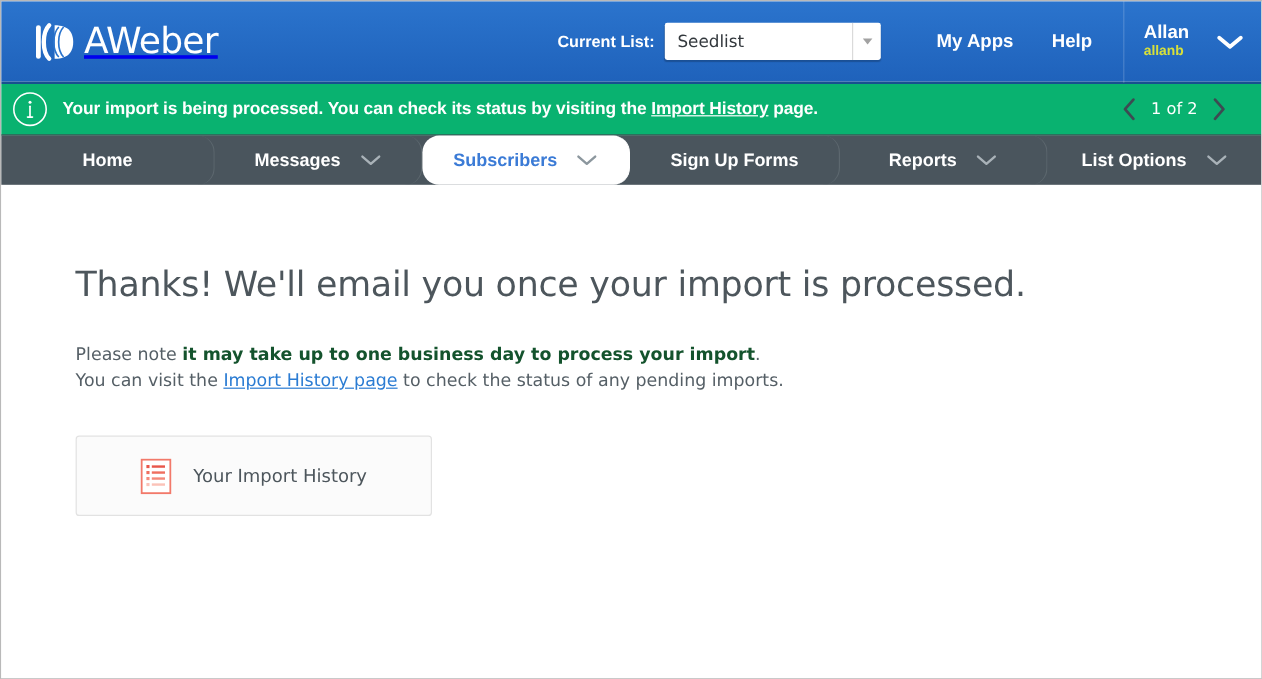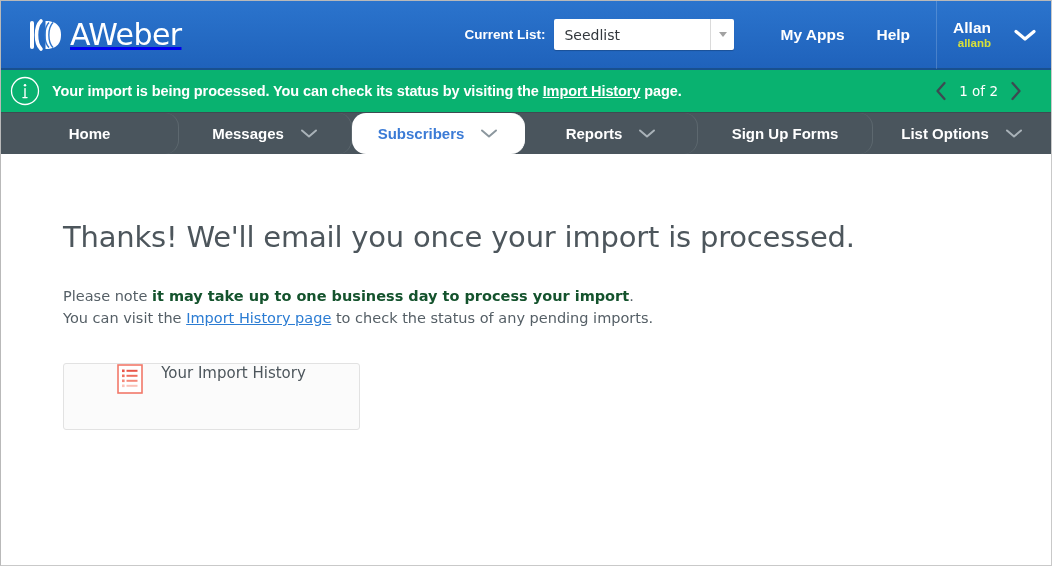--- a/index.html
+++ b/index.html
@@ -24,21 +24,20 @@
   }
 
   
   .header {
     position: relative;
     height: 69px;
     background: linear-gradient(to bottom, #2b74cd 0%, #1f62bb 100%);
     display: flex;
     align-items: center;
     border-bottom: 2px solid #18508f;
-    text-align: right;
   }
 
   .logo-wrap {
     display: flex;
     align-items: center;
     margin-left: 27px;
     height: 44px;
   }
   .logo-mark {
     width: 40px;
@@ -242,20 +241,21 @@
   }
 
   .history-card {
     margin-top: 34px;
     width: 297px;
     height: 67px;
     background: #fbfbfb;
     border: 1px solid #e2e2e2;
     border-radius: 3px;
     display: flex;
+    align-items: center;
     justify-content: center;
     gap: 18px;
     cursor: pointer;
   }
   .history-card-label {
     color: #4d565c;
     font-size: 15px;
     font-family: "DejaVu Sans", sans-serif;
   }
   .doc-icon { display: block; flex: none; }
@@ -342,29 +342,29 @@
       </svg>
     </a>
 
     <a class="tab active" href="#" style="width:173px;">
       <span>Subscribers</span>
       <svg class="tab-chev" width="18" height="11" viewBox="0 0 18 11">
         <path d="M2 2.5 L9 8.5 L16 2.5" stroke="#8c979e" stroke-width="2" fill="none" stroke-linecap="round" stroke-linejoin="round"></path>
       </svg>
     </a>
 
+    <a class="tab" href="#" style="width:175px;">
+      <span>Sign Up Forms</span>
+    </a>
+
     <a class="tab" href="#" style="width:173px;">
       <span>Reports</span>
       <svg class="tab-chev" width="18" height="11" viewBox="0 0 18 11">
         <path d="M2 2.5 L9 8.5 L16 2.5" stroke="#a9b2b8" stroke-width="2" fill="none" stroke-linecap="round" stroke-linejoin="round"></path>
       </svg>
-    </a>
-
-    <a class="tab" href="#" style="width:175px;">
-      <span>Sign Up Forms</span>
     </a>
 
     <a class="tab" href="#" style="flex:1;border-right:none;">
       <span>List Options</span>
       <svg class="tab-chev" width="18" height="11" viewBox="0 0 18 11">
         <path d="M2 2.5 L9 8.5 L16 2.5" stroke="#a9b2b8" stroke-width="2" fill="none" stroke-linecap="round" stroke-linejoin="round"></path>
       </svg>
     </a>
   </div>
 

